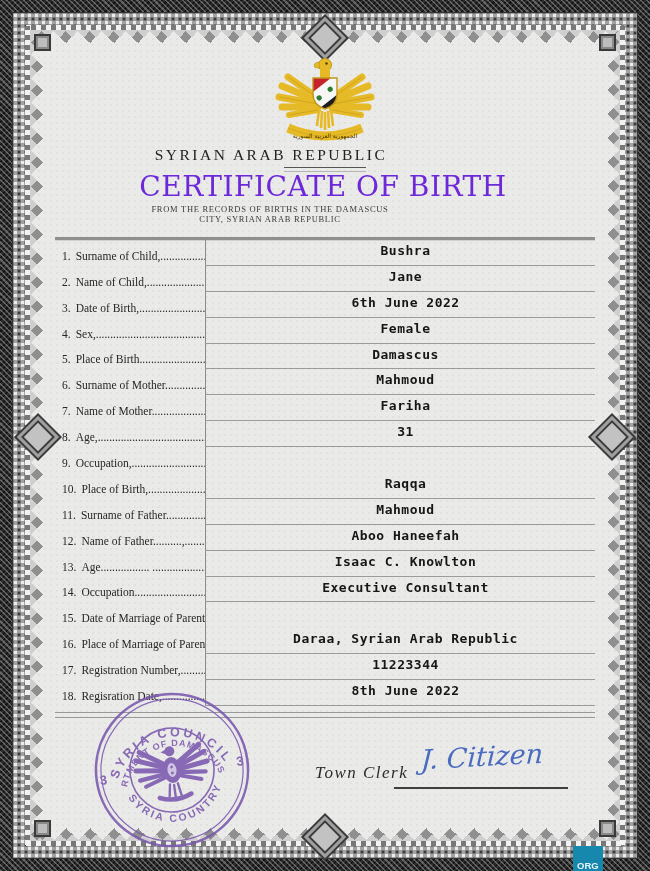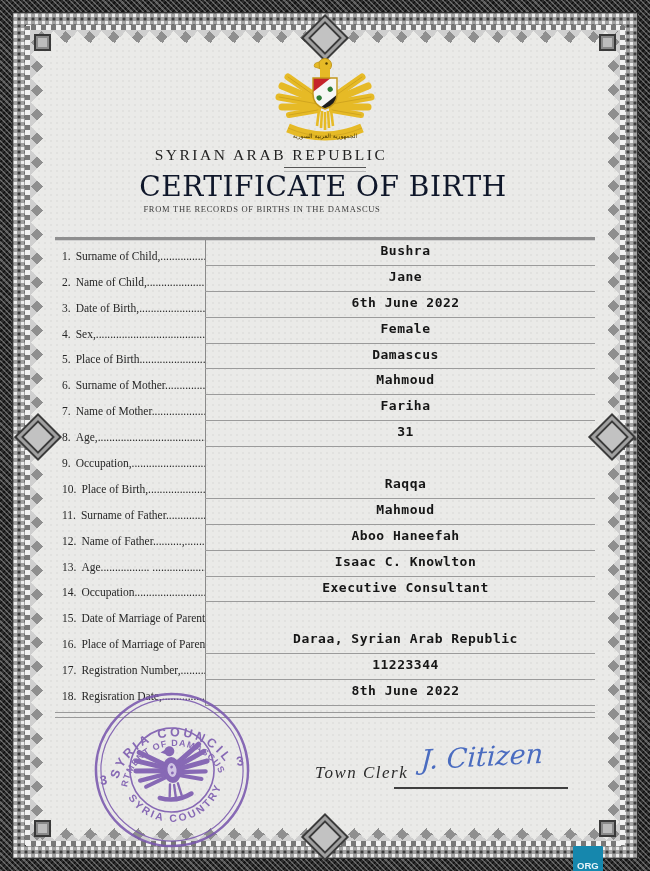--- a/index.html
+++ b/index.html
@@ -58,22 +58,22 @@
     border:2px solid #3a3a3a; box-shadow:inset 0 0 0 2px #8a8a8a;}
   .corner-tl{left:34px; top:34px;} .corner-tr{right:34px; top:34px;}
   .corner-bl{left:34px; bottom:34px;} .corner-br{right:34px; bottom:34px;}
   
   .emblem{position:absolute; left:270px; top:52px;}
   .country{position:absolute; left:0; top:146px; width:542px; text-align:center;
     font-size:15.5px; letter-spacing:2.5px; color:#222;}
   .country-rule{position:absolute; left:284px; top:167px; width:82px; height:3px;
     border-top:1.5px solid #555; border-bottom:1px solid #b5b5b5;}
   .cert-title{position:absolute; left:0; top:170px; width:646px; text-align:center;
-    font-family:"DejaVu Serif", serif; font-size:28px; letter-spacing:0.5px; color:#0f172a;}
-  .subtitle{position:absolute; left:4px; width:516px; text-align:center;
+    font-family:"DejaVu Serif", serif; font-size:28px; letter-spacing:0.5px; color:#6d28d9;}
+  .subtitle{position:absolute; left:12px; width:516px; text-align:center;
     font-size:8.5px; letter-spacing:.7px; color:#3c3c3c;}
   .sub1{top:204px;} .sub2{top:214px;}
   
   .table{position:absolute; left:55px; top:237px; width:540px;}
   .top-rule{height:3px; background:#8f8f8f; box-shadow:0 1px 0 #d0d0d0;}
   .rows{position:relative;}
   .vdivider{position:absolute; left:150px; top:0; bottom:0; width:1px; background:#8a8a8a;}
   .row{display:flex; height:25.9px; position:relative;}
   .cell-label{width:150px; overflow:hidden; white-space:nowrap;
     font-size:11.5px; color:#262626; display:flex; align-items:flex-end;
@@ -177,20 +177,21 @@
 
     <path d="M18,76 q37,16 74,0" stroke="#e6ba26" stroke-width="9" fill="none"></path>
     <path d="M18,76 q37,16 74,0" stroke="#c2971a" stroke-width="1" fill="none" opacity=".5"></path>
     <text x="55" y="86" text-anchor="middle" font-size="6" fill="#4d3a00" font-family="DejaVu Sans, sans-serif">الجمهورية العربية السورية</text>
   </svg>
 
   <div class="country">SYRIAN ARAB REPUBLIC</div>
   <div class="country-rule"></div>
   <div class="cert-title">CERTIFICATE OF BIRTH</div>
   <div class="subtitle sub1">FROM THE RECORDS OF BIRTHS IN THE DAMASCUS</div>
+  <div class="subtitle sub2">CITY, SYRIAN ARAB REPUBLIC</div>
 
   <div class="table">
     <div class="top-rule"></div>
     <div class="rows">
       <div class="vdivider"></div>
 
       <div class="row">
         <div class="cell-label">
             <span class="fnum">1.</span>
             <span>Surname of Child,........................</span>

